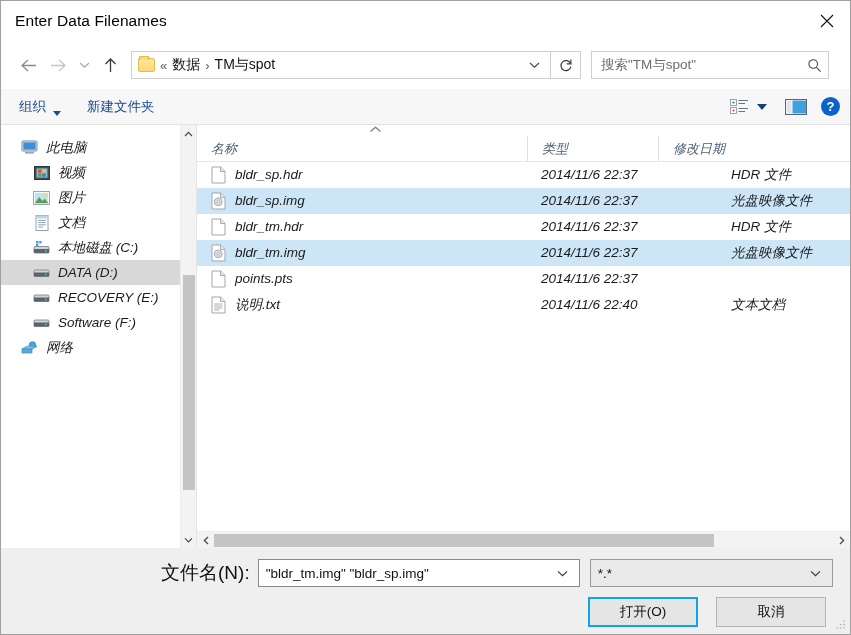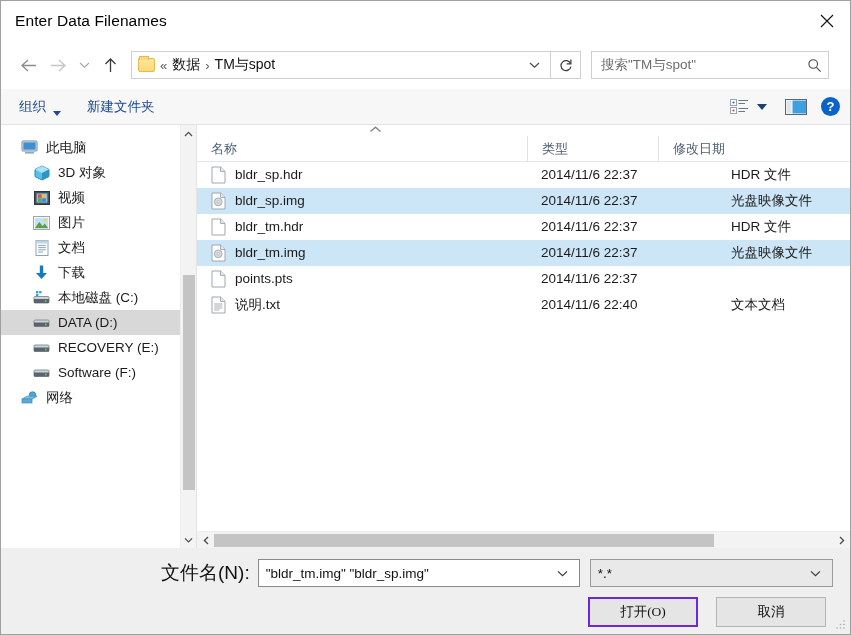--- a/index.html
+++ b/index.html
@@ -153,20 +153,21 @@
     display: flex; align-items: center; justify-content: center;
     margin-left: 14px; cursor: pointer;
   }
 
   
   .body {
     flex: 1 1 auto;
     display: flex;
     min-height: 0;
     background: #ffffff;
+    font-style: italic;
   }
 
   
   .sidebar {
     width: 196px;
     flex: 0 0 196px;
     display: flex;
     background: #ffffff;
     border-right: 1px solid #e4e4e4;
     position: relative;
@@ -341,23 +342,22 @@
   .btn {
     width: 110px; height: 30px;
     display: flex; align-items: center; justify-content: center;
     font-size: 13.5px; color: #111;
     background: #e5e5e5;
     border: 1px solid #b3b3b3;
     cursor: pointer;
     margin-left: 18px;
   }
   .btn.default {
-    border: 2px solid #6d28d9;
+    border: 2px solid #0ea5e9;
     background: #e5e5e5;
-    font-family: Liberation Serif, serif;
   }
   .grip {
     position: absolute;
     right: 4px; bottom: 4px;
     width: 11px; height: 11px;
   }
 </style>
 </head>
 <body>
 
@@ -464,30 +464,20 @@
               <svg width="17" height="15" viewBox="0 0 17 15">
                 <rect x="1" y="1" width="15" height="10" rx="1" fill="#e8eef4" stroke="#6d8aa6"></rect>
                 <rect x="2.3" y="2.3" width="12.4" height="7.4" fill="#3f8fd0"></rect>
                 <rect x="4" y="12" width="9" height="1.6" fill="#93a7b8"></rect>
               </svg>
             </span>
             <span>此电脑</span>
           </div>
           <div class="tree-item indent">
             <span class="t-ico">
-              <svg width="16" height="16" viewBox="0 0 16 16">
-                <path d="M8 1 L15 4.5 L15 11.5 L8 15 L1 11.5 L1 4.5 Z" fill="#5bc0e8" stroke="#2a8ab5"></path>
-                <path d="M8 1 L15 4.5 L8 8 L1 4.5 Z" fill="#a8e2f5"></path>
-                <path d="M8 8 L15 4.5 L15 11.5 L8 15 Z" fill="#2f93c4"></path>
-              </svg>
-            </span>
-            <span>3D 对象</span>
-          </div>
-          <div class="tree-item indent">
-            <span class="t-ico">
               <svg width="16" height="14" viewBox="0 0 16 14">
                 <rect x="0.5" y="0.5" width="15" height="13" fill="#46505a" stroke="#2c343b"></rect>
                 <rect x="2.6" y="2.4" width="10.8" height="9.2" fill="#7fc4e8"></rect>
                 <rect x="4" y="3.4" width="3.6" height="3.4" fill="#d8534f"></rect>
                 <rect x="8.2" y="3.4" width="3.6" height="3.4" fill="#f0c040"></rect>
                 <rect x="4" y="7.4" width="3.6" height="3.4" fill="#55a84e"></rect>
                 <rect x="8.2" y="7.4" width="3.6" height="3.4" fill="#4a7fc1"></rect>
               </svg>
             </span>
             <span>视频</span>
@@ -505,29 +495,20 @@
           </div>
           <div class="tree-item indent">
             <span class="t-ico">
               <svg width="14" height="16" viewBox="0 0 14 16">
                 <rect x="1" y="0.5" width="12" height="15" fill="#ffffff" stroke="#8fa3b5"></rect>
                 <rect x="1" y="0.5" width="12" height="3" fill="#bcd6e8"></rect>
                 <path d="M3.2 5.4 H10.8 M3.2 7.6 H10.8 M3.2 9.8 H10.8 M3.2 12 H8" stroke="#7d98ad" stroke-width="0.9"></path>
               </svg>
             </span>
             <span>文档</span>
-          </div>
-          <div class="tree-item indent">
-            <span class="t-ico">
-              <svg width="15" height="16" viewBox="0 0 15 16">
-                <path d="M7.5 0.5 L7.5 9" stroke="#1878c8" stroke-width="3.4"></path>
-                <path d="M2 8 L7.5 14 L13 8 Z" fill="#1878c8"></path>
-              </svg>
-            </span>
-            <span>下载</span>
           </div>
           <div class="tree-item indent">
             <span class="t-ico">
               <svg width="17" height="15" viewBox="0 0 17 15">
                 <rect x="1" y="6.5" width="15" height="6.5" rx="1" fill="#cdd4da" stroke="#8b949c"></rect>
                 <rect x="1" y="9" width="15" height="4" fill="#5b646c"></rect>
                 <circle cx="12.8" cy="11" r="0.9" fill="#5ad061"></circle>
                 <rect x="3" y="1" width="2.4" height="2.4" fill="#3aa0dd"></rect>
                 <rect x="6.2" y="1" width="2.4" height="2.4" fill="#3aa0dd"></rect>
                 <rect x="3" y="4" width="2.4" height="2" fill="#3aa0dd"></rect>

